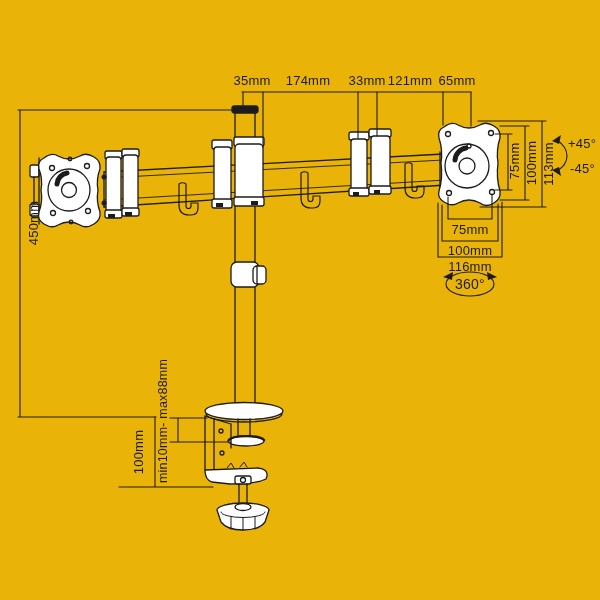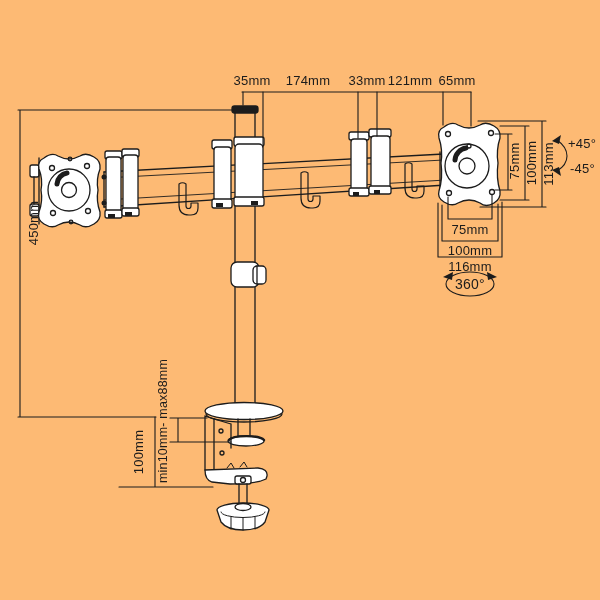--- a/index.html
+++ b/index.html
@@ -1,16 +1,16 @@
 <!DOCTYPE html>
 <html><head>
 <meta charset="utf-8">
 <style>
   html,body{margin:0;padding:0;background:#ffffff;}
-  .stage{width:600px;height:600px;position:relative;background:#fdba74;overflow:hidden;
+  .stage{width:600px;height:600px;position:relative;background:#eab308;overflow:hidden;
          font-family:"Liberation Sans","DejaVu Sans",sans-serif;}
   svg{display:block;}
   text{font-family:"Liberation Sans","DejaVu Sans",sans-serif;letter-spacing:.2px;}
   .dim{font-size:13px;fill:#1c1c1c;}
   .dim-sm{font-size:12.5px;fill:#1c1c1c;}
   .dim-lg{font-size:14px;fill:#1c1c1c;}
 </style>
 </head>
 <body>
 

